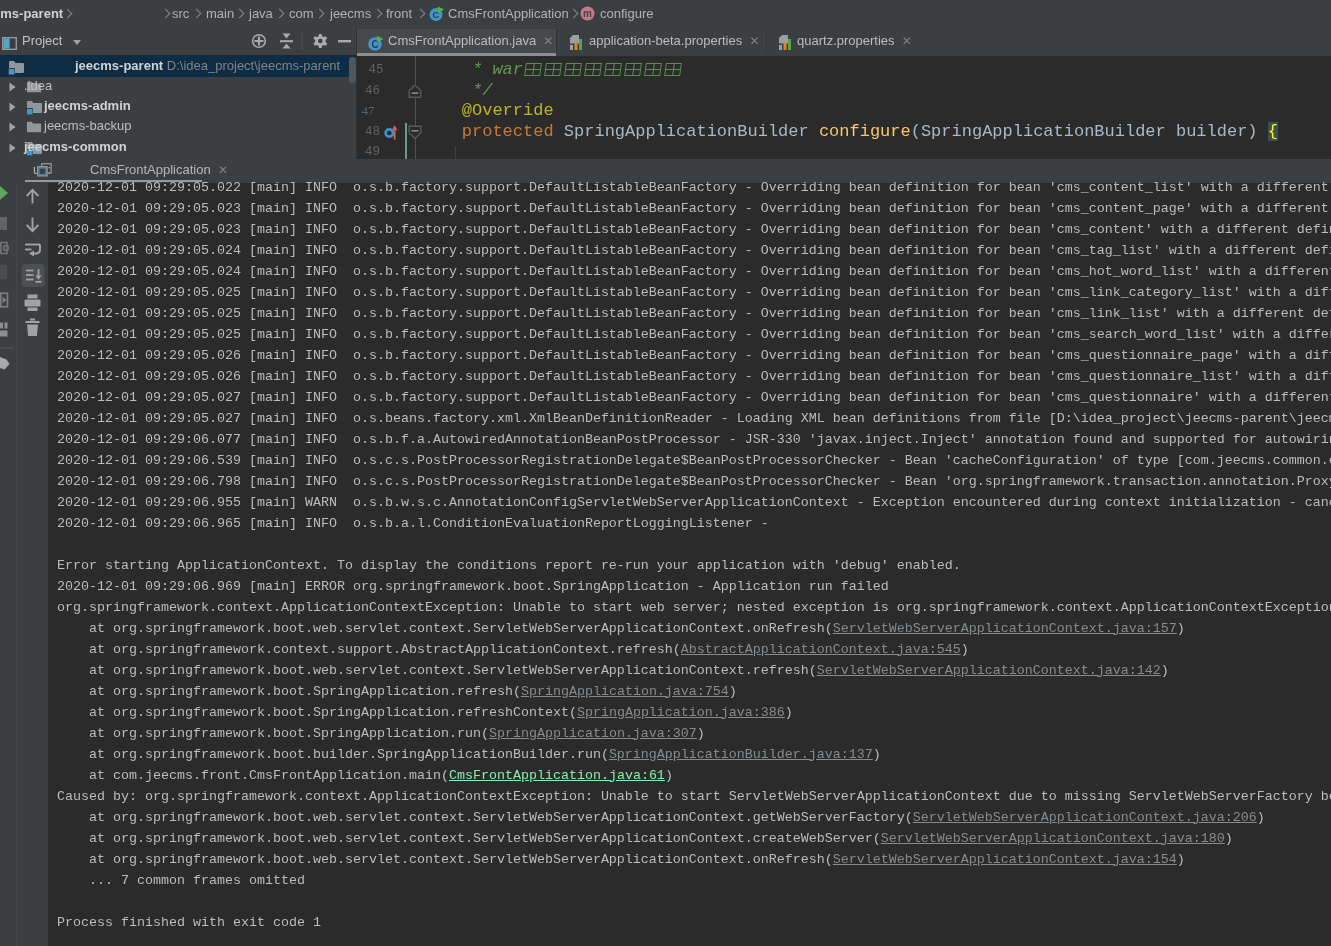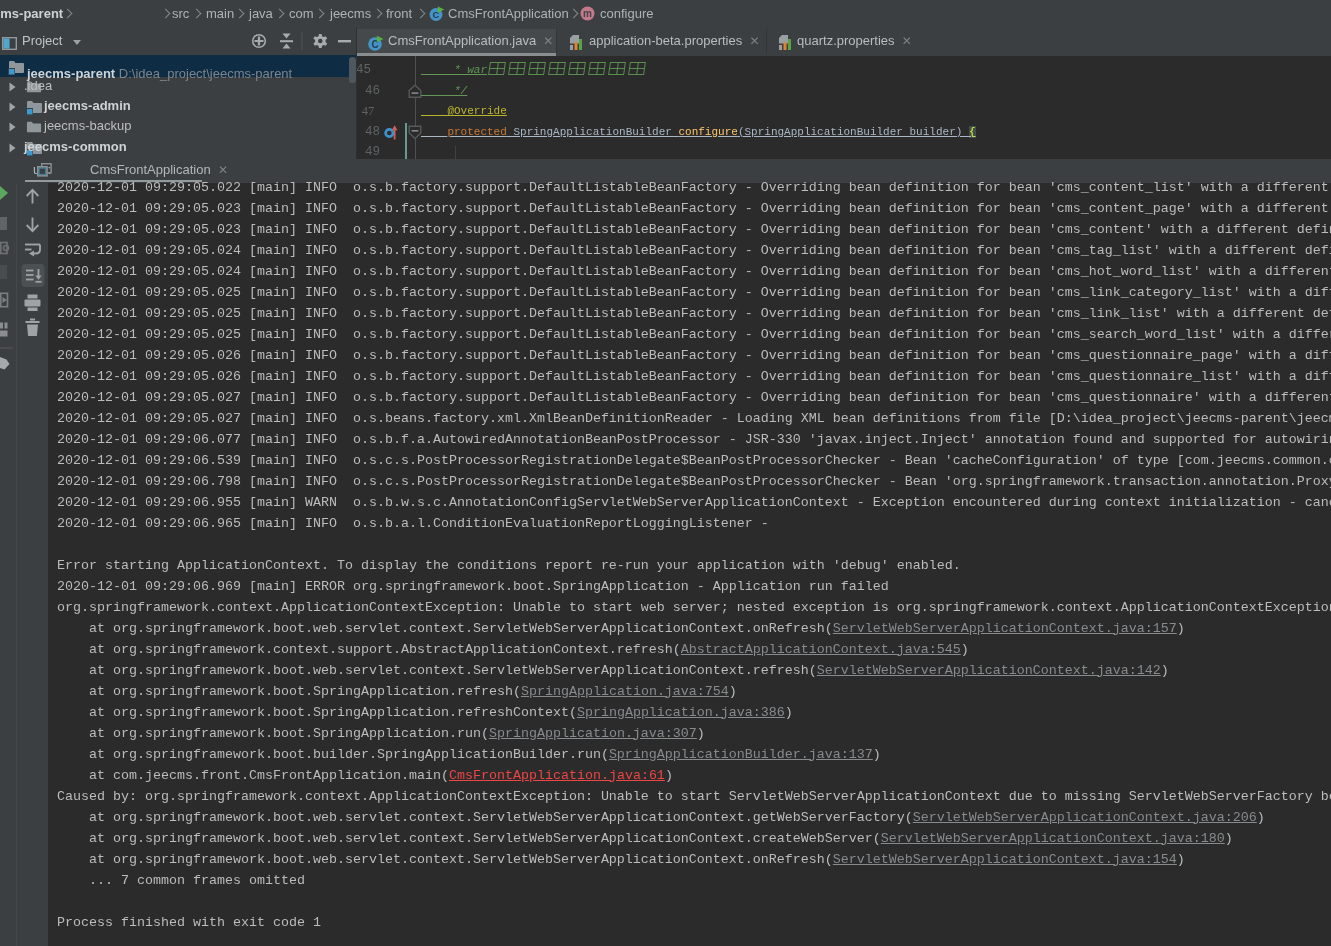--- a/index.html
+++ b/index.html
@@ -21,38 +21,38 @@
   .sep{position:absolute;top:10px;width:6px;height:6px;border-top:1.3px solid #84888b;
        border-right:1.3px solid #84888b;transform:rotate(45deg);}
   
   .tabtxt{position:absolute;top:1px;height:24px;line-height:24px;font-size:13px;color:#b9bdc0;white-space:pre;}
   .x{color:#7d8184;font-size:12px;}
   
   .trow{position:absolute;left:0;width:356px;height:20px;font-size:13px;color:#bcbec0;line-height:20px;white-space:pre;}
   .tb{font-weight:bold;color:#d0d3d6;}
   .tpath{color:#7e848a;}
   
-  .eline{position:absolute;left:0;font-family:"Liberation Mono",monospace;font-size:11px;height:20.6px;line-height:20.6px;white-space:pre;text-decoration:underline;}
+  .eline{position:absolute;left:0;font-family:"Liberation Mono",monospace;font-size:17px;height:20.6px;line-height:20.6px;white-space:pre;}
   .lnum{position:absolute;font-family:"Liberation Mono",monospace;font-size:12.5px;color:#606366;height:20.6px;line-height:20.6px;}
   .kw{color:#cc7832;}
   .ann{color:#bbb529;}
   .mth{color:#ffc66b;}
   .pln{color:#a9b7c6;}
   .cmt{color:#629755;font-style:italic;}
   .brace{background:#3b514d;color:#ffef28;}
   .cj{display:inline-block;width:15.5px;height:13px;margin:0 2.2px 0 2.3px;vertical-align:-2px;
       border:1.1px solid #5a8d50;box-sizing:border-box;transform:skewX(-8deg);
       background-image:linear-gradient(#5a8d50,#5a8d50),linear-gradient(#5a8d50,#5a8d50);
       background-size:100% 1.1px,1.1px 100%;background-position:0 5px,7px 0;background-repeat:no-repeat;}
   
   #ctext{position:absolute;left:9px;top:-6.5px;font-family:"Liberation Mono",monospace;
          font-size:13.33px;color:#bcbcbc;}
   #ctext div{height:21px;line-height:21px;white-space:pre;}
   .lk{color:#878b8e;text-decoration:underline;}
-  .lb{color:#ef4444;text-decoration:underline;}
+  .lb{color:#86efac;text-decoration:underline;}
   
   .rh{position:absolute;font-size:13px;color:#b3b7ba;white-space:pre;padding-left:33px;}
 </style></head>
 <body>
 <div class="abs" id="navbar">
   <span class="bc bcb" style="left:-25px;">jeecms-parent</span>
   <span class="sep" style="left:64px;"></span>
   <span class="bc bcb" style="left:80px;margin-top:19px;">jeecms-front</span>
   <span class="sep" style="left:162px;"></span>
   <span class="bc" style="left:172px;">src</span>
@@ -107,21 +107,21 @@
     </g>
   </svg>
 </div>
 <div class="abs" id="tree">
   <div class="abs" style="left:0;top:1px;width:356px;height:22px;background:#0e2c44;"></div>
   <svg class="abs" style="left:8px;top:5px;" width="18" height="16" viewBox="0 0 18 16">
     <path d="M1 3 q0-1 1-1 h4 l1.5 2 H15 q1 0 1 1 v8 q0 1-1 1 H2 q-1 0-1-1 Z" fill="#90979c"></path>
     <rect x="0" y="9" width="7" height="7" fill="#3c3f41"></rect>
     <rect x="1" y="10" width="5.4" height="5.4" fill="#3d9ad0"></rect>
   </svg>
-  <span class="trow" style="top:10px;"><span style="padding-left:27px;" class="tb">jeecms-parent</span> <span class="tpath">D:\idea_project\jeecms-parent</span></span>
+  <span class="trow" style="top:2px;padding-left:48px;"><span style="padding-left:27px;" class="tb">jeecms-parent</span> <span class="tpath">D:\idea_project\jeecms-parent</span></span>
   <div class="abs" style="left:349px;top:3px;width:7px;height:26px;background:#4e565e;border-radius:3px;"></div>
 
   <svg class="abs" style="left:8px;top:28px;" width="8" height="10" viewBox="0 0 8 10">
       <polygon points="1.5,0.5 7.5,5 1.5,9.5" fill="#9fa4a8"></polygon>
     </svg>
   <svg class="abs" style="left:26px;top:26px;" width="17" height="14" viewBox="0 0 18 16" preserveAspectRatio="none">
     <path d="M1 3 q0-1 1-1 h4 l1.5 2 H15 q1 0 1 1 v8 q0 1-1 1 H2 q-1 0-1-1 Z" fill="#90979c"></path>
   </svg>
   <span class="trow" style="top:22px;"><span style="padding-left:24px;">.idea</span></span>
 
@@ -176,21 +176,21 @@
     <rect x="2" y="11" width="3" height="5" fill="#99a0a5"></rect>
     <rect x="6.5" y="8" width="3" height="8" fill="#e0832f"></rect>
     <rect x="11" y="5" width="3" height="11" fill="#58a342"></rect>
   </svg>
   <span class="tabtxt" style="left:441px;">quartz.properties  <span class="x">✕</span></span>
 </div>
 <div class="abs" id="editor">
   <div class="abs" style="left:59px;top:0;width:1px;height:103px;background:#4e5153;"></div>
   <div class="abs" style="left:48.5px;top:67px;width:2px;height:36px;background:#679a90;"></div>
   <div class="abs" style="left:99px;top:90px;width:1px;height:13px;background:#3f4245;"></div>
-  <span class="lnum" style="left:0;top:3.9px;width:24px;text-align:left;">45</span>
+  <span class="lnum" style="left:8px;top:3.9px;width:24px;text-align:center;">45</span>
   <span class="lnum" style="left:0;top:24.5px;width:24px;text-align:right;">46</span>
   <span class="lnum" style="left:0;top:45.1px;width:24px;text-align:center;font-family:Liberation Serif, serif;">47</span>
   <span class="lnum" style="left:0;top:65.7px;width:24px;text-align:right;">48</span>
   <span class="lnum" style="left:0;top:86.3px;width:24px;text-align:right;">49</span>
   <svg class="abs" style="left:27px;top:68px;" width="17" height="18" viewBox="0 0 17 18">
     <circle cx="6.3" cy="9" r="3.7" fill="none" stroke="#3a93cc" stroke-width="2.7"></circle>
     <rect x="10.7" y="5" width="1.8" height="10.5" fill="#d05f59"></rect>
     <polygon points="8.7,6.2 11.6,1.2 14.5,6.2" fill="#d05f59"></polygon>
   </svg>
   <svg class="abs" style="left:52px;top:28px;" width="14" height="15" viewBox="0 0 14 15">

